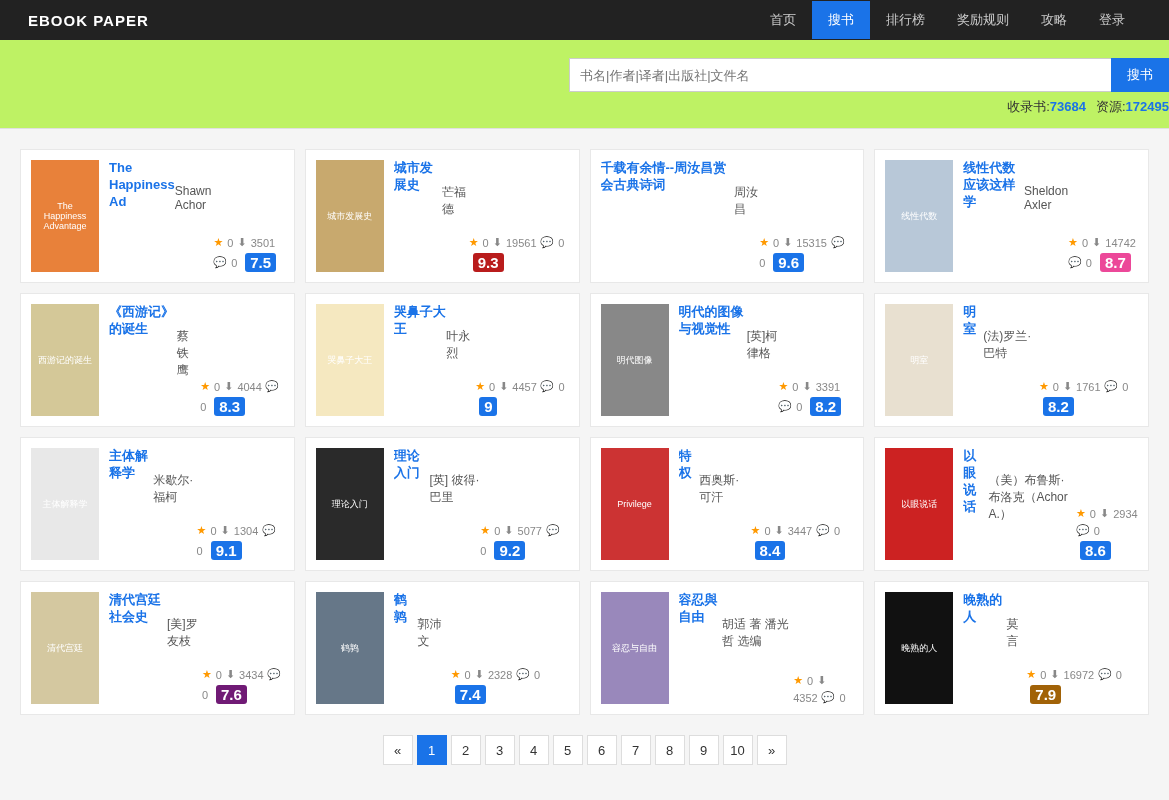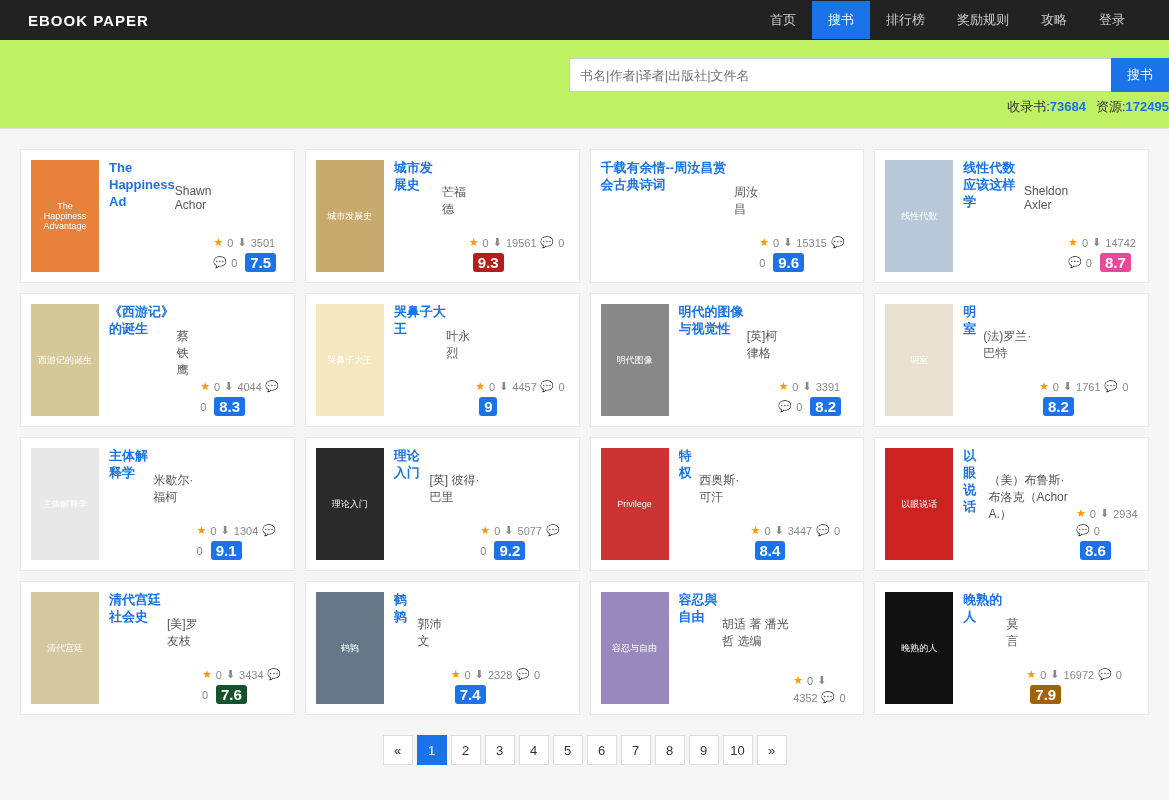--- a/index.html
+++ b/index.html
@@ -409,21 +409,21 @@
         <div class="book-info">
           <div class="book-title">清代宫廷社会史</div>
           <div class="book-author">[美]罗友枝</div>
           <div class="book-meta">
     <span style="color:#f90;">★</span>
     <span>0</span>
     <span>⬇</span>
     <span>3434</span>
     <span>💬</span>
     <span>0</span>
-    <span class="meta-score" style="background:#14532d">7.6</span>
+    <span class="meta-score" style="background:#701a75">7.6</span>
   </div>
         </div>
       </div>
       <div class="book-card">
         <div class="cover-placeholder" style="background: rgb(102, 119, 136); color: rgb(255, 255, 255); font-size: 9px; padding: 4px; text-align: center;">鹤鹑</div>
         <div class="book-info">
           <div class="book-title">鹤鹑</div>
           <div class="book-author">郭沛文</div>
           <div class="book-meta">
     <span style="color:#f90;">★</span>

